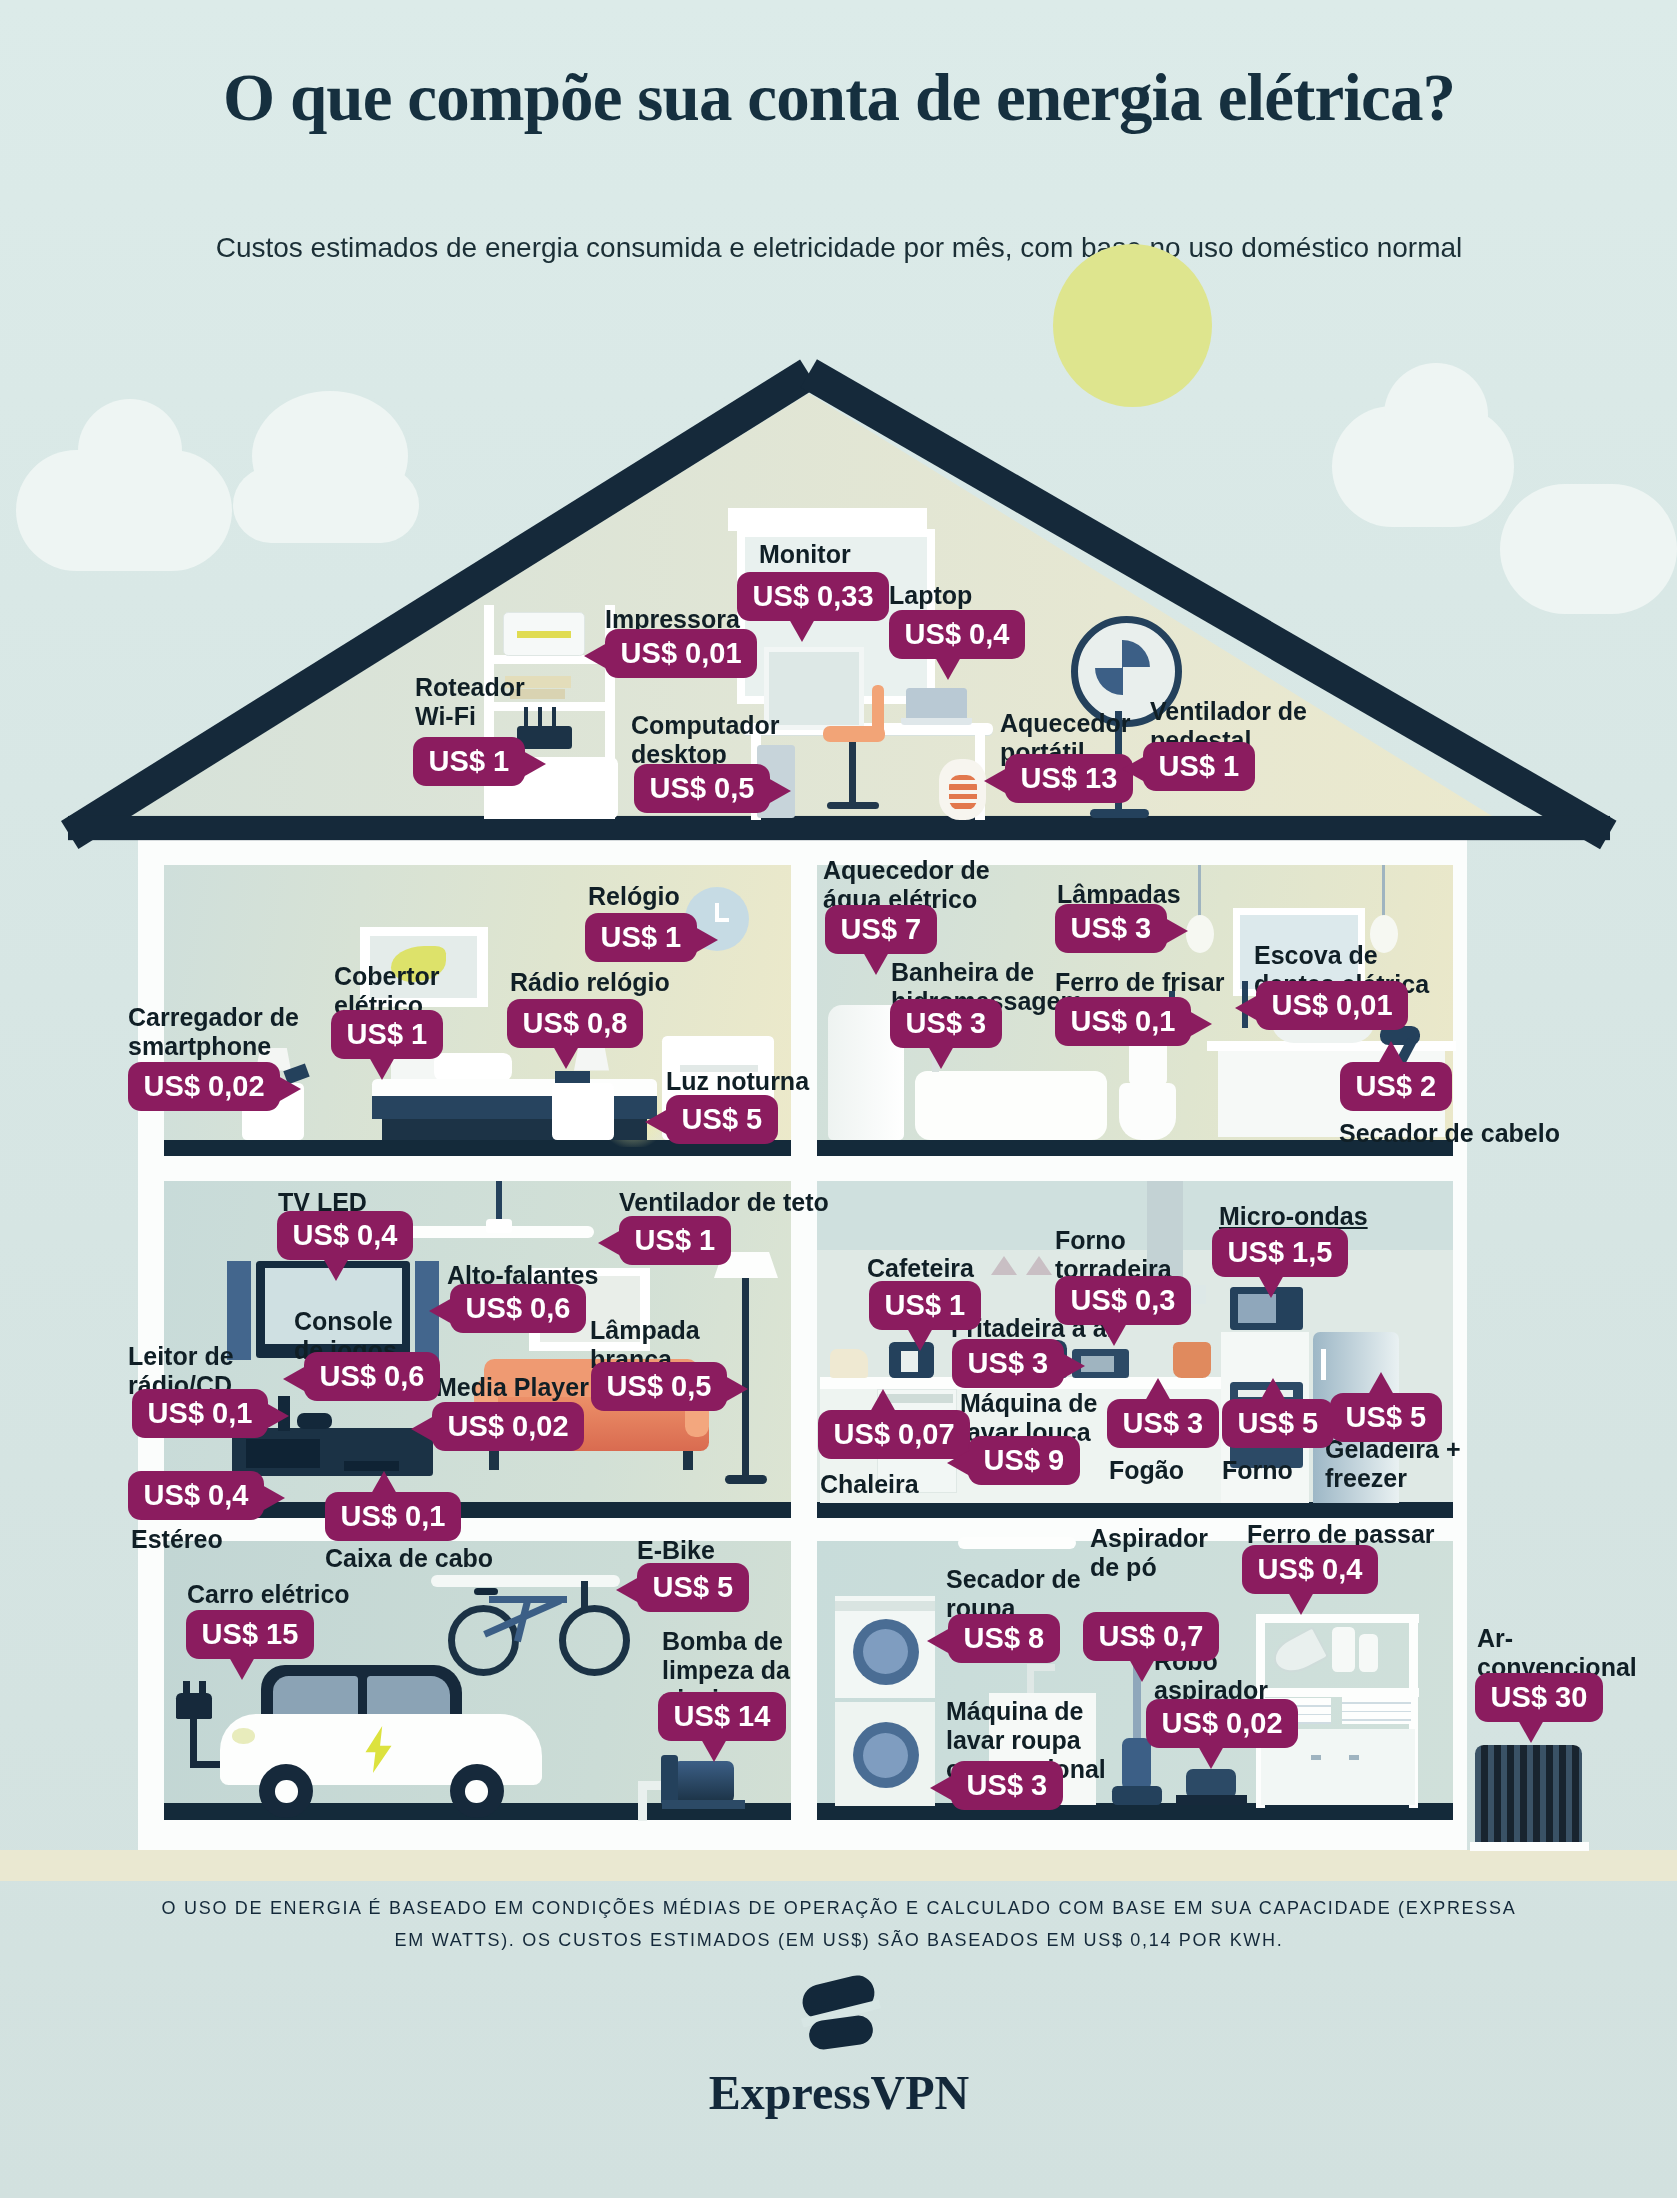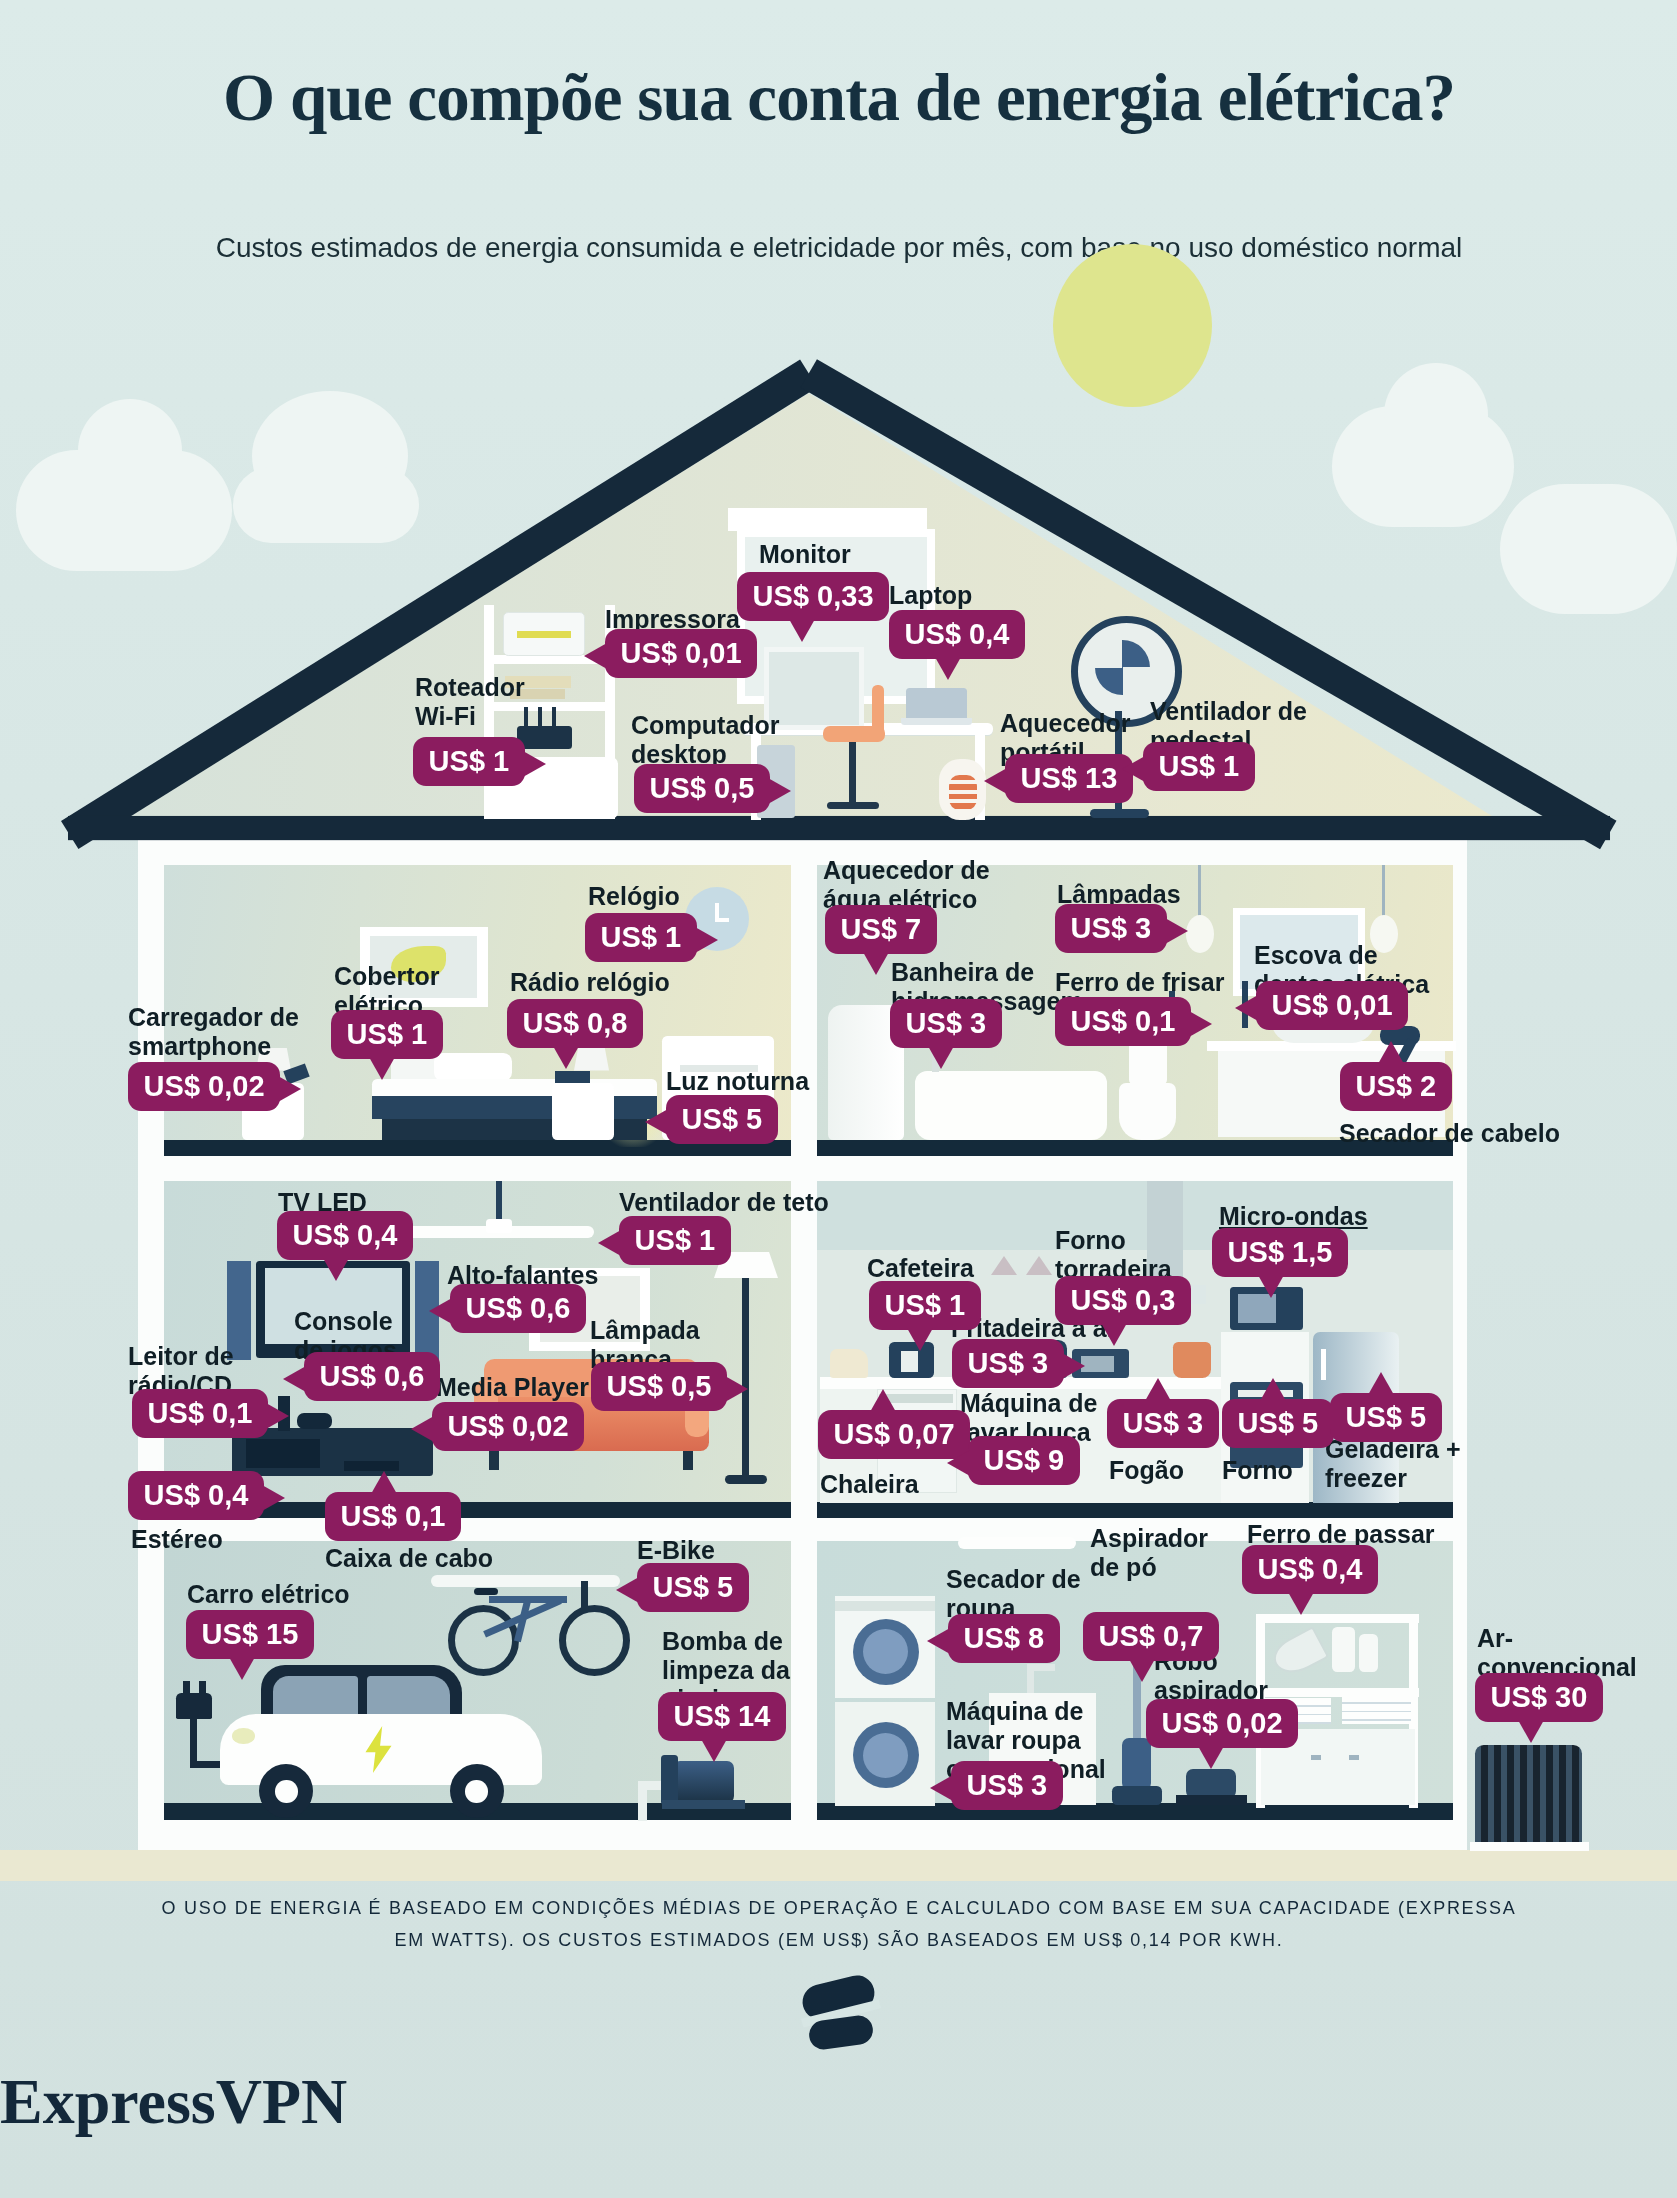--- a/index.html
+++ b/index.html
@@ -20,22 +20,22 @@
   .badge{position:absolute;z-index:31;background:#8b1c5f;color:#fff;font-size:29px;font-weight:700;
     padding:7.8px 15.6px;border-radius:13px;white-space:nowrap;}
   .badge::after{content:"";position:absolute;width:0;height:0;}
   .t-d::after{left:34%;top:calc(100% - 1.7px);border-left:13px solid transparent;border-right:13px solid transparent;border-top:23px solid #8b1c5f;}
   .t-u::after{left:34%;bottom:calc(100% - 1.7px);border-left:13px solid transparent;border-right:13px solid transparent;border-bottom:23px solid #8b1c5f;}
   .t-l::after{right:calc(100% - 1.7px);top:28%;border-top:13px solid transparent;border-bottom:13px solid transparent;border-right:23px solid #8b1c5f;}
   .t-r::after{left:calc(100% - 1.7px);top:28%;border-top:13px solid transparent;border-bottom:13px solid transparent;border-left:23px solid #8b1c5f;}
   .ground{position:absolute;left:0;top:1850px;width:1678px;height:31px;background:#eae8d1;z-index:1;}
   .footnote{position:absolute;left:147px;top:1892px;width:1384px;z-index:30;text-align:center;
     font-size:18px;font-weight:500;letter-spacing:1.7px;line-height:1.8;color:#14293a;text-transform:uppercase;}
-  .brand{position:absolute;left:0;top:2065px;width:100%;z-index:30;
-    font-family:"Liberation Serif",serif;font-weight:700;font-size:64px;color:#13283a;}
+  .brand{position:absolute;left:0;top:2065px;width:100%;text-align:center;z-index:30;
+    font-family:"Liberation Serif",serif;font-weight:700;font-size:48px;color:#13283a;}
   .sources{position:absolute;left:0;top:2162px;width:100%;text-align:center;z-index:30;
     font-size:18px;color:#4c6bad;}
   .logo-ico{position:absolute;left:797px;top:1978px;width:86px;height:78px;z-index:30;}
   .logo-ico .p1{position:absolute;left:5.2px;top:1.7px;width:73px;height:35px;background:#13283a;border-radius:19px;transform:rotate(-14deg);}
   .logo-ico .p2{position:absolute;left:12px;top:40px;width:64px;height:29px;background:#13283a;border-radius:15.6px;transform:rotate(-8deg);}
   .logo-ico .sl{position:absolute;left:3.5px;top:31px;width:80px;height:8.6px;background:#d7e6e4;transform:rotate(-14deg);}
 </style>
 </head>
 <body>
 

